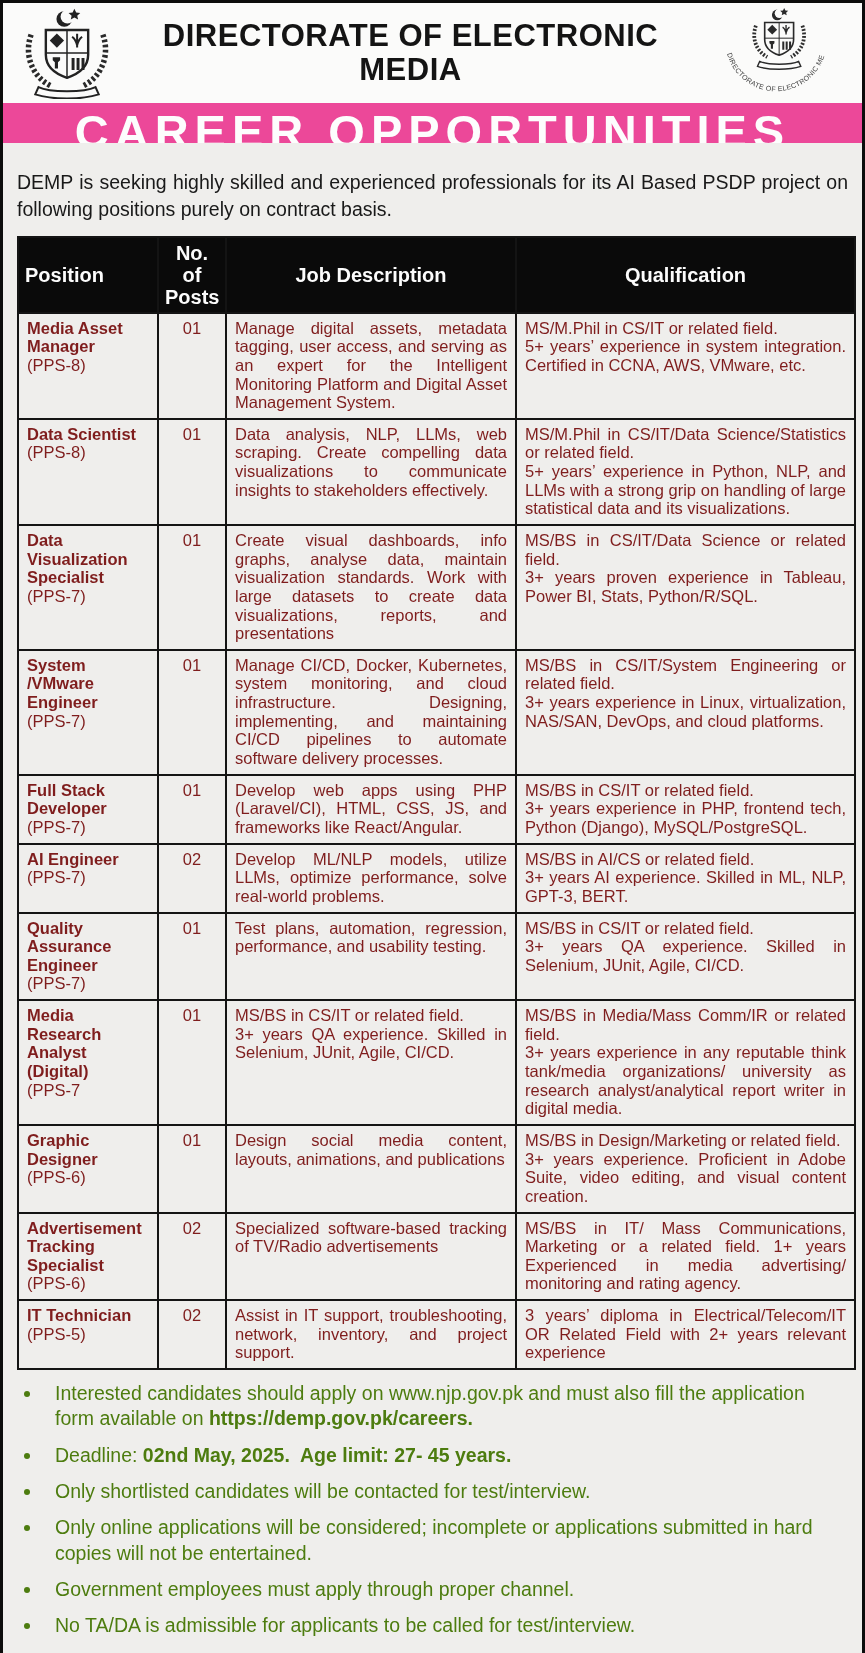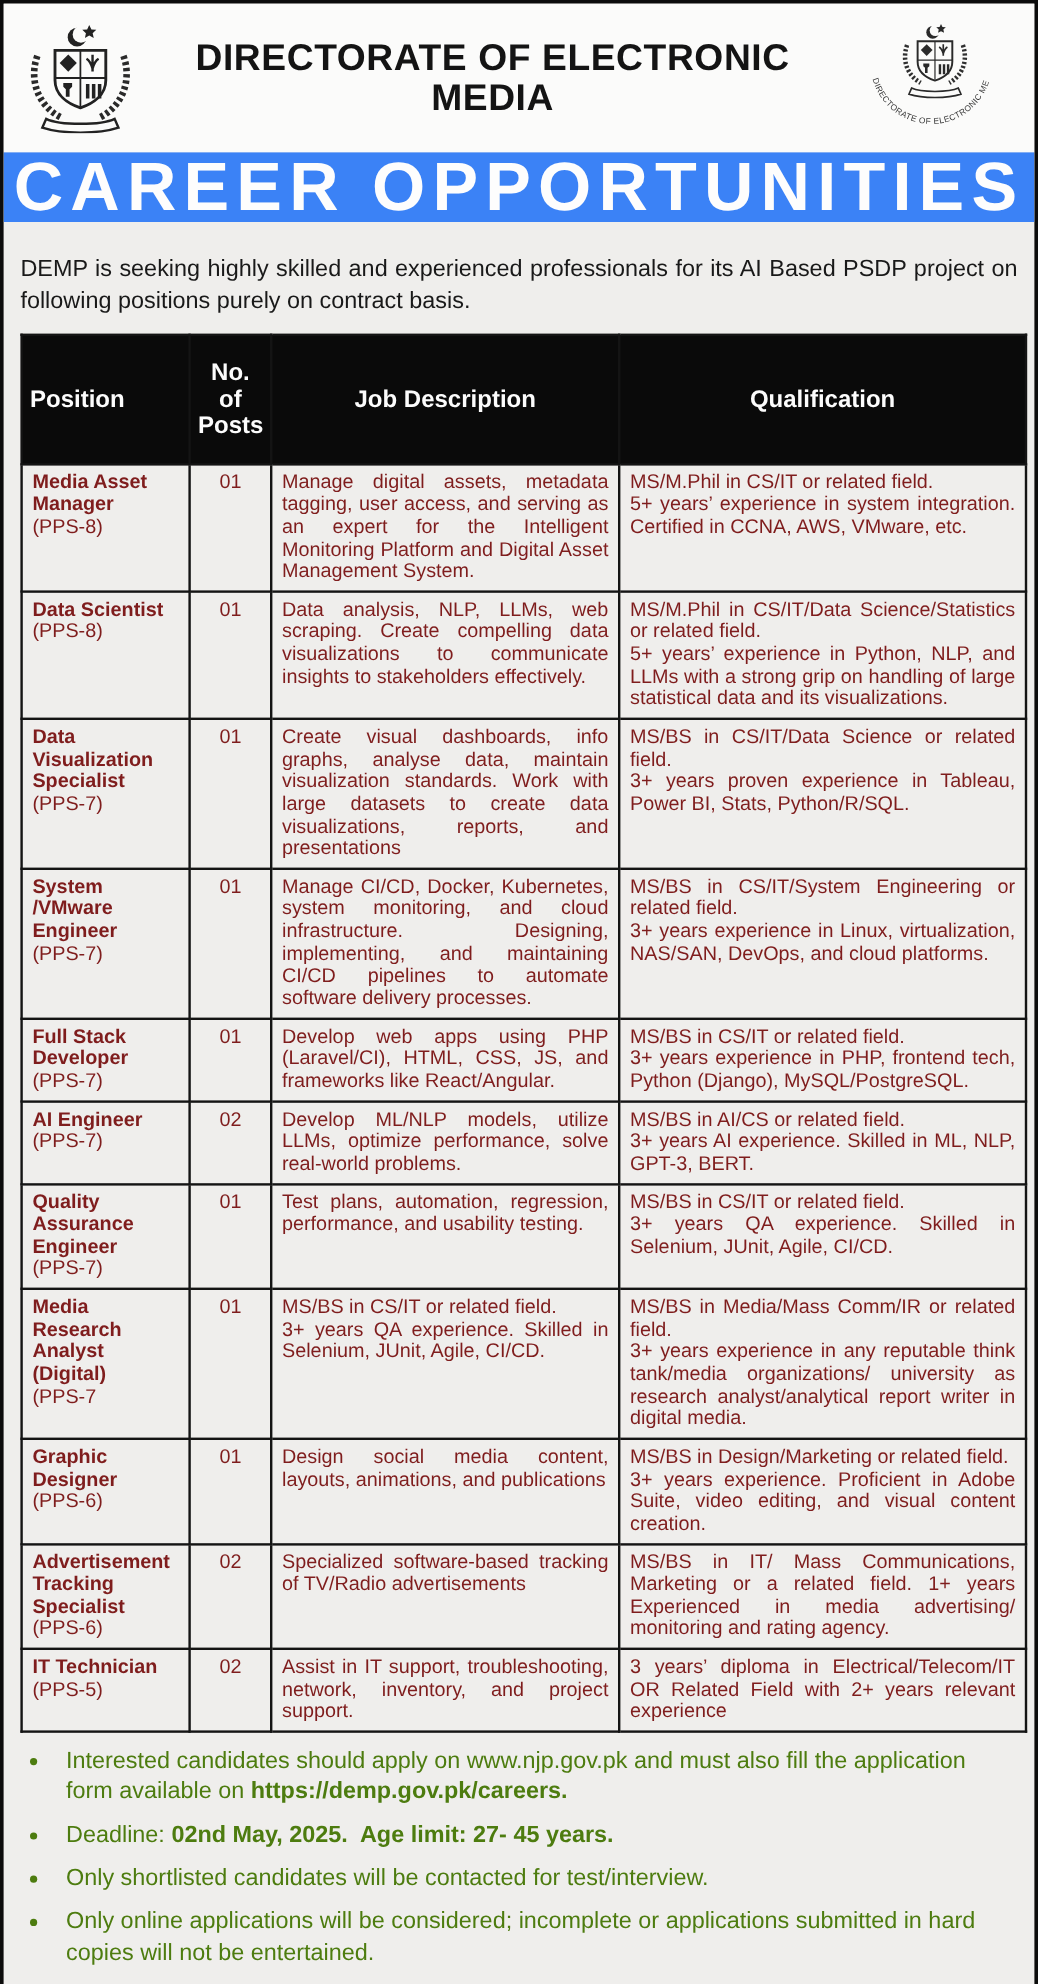--- a/index.html
+++ b/index.html
@@ -6,46 +6,46 @@
   html, body { background: #c9c9c7; }
   body { font-family: "Liberation Sans", sans-serif; color: #1b1b1b; }
   .ad {
     width: 865px; min-height: 1653px; margin: 0 auto;
     background: #efeeec; border: 3px solid #0c0c0c;
     overflow: hidden;
   }
   
   .masthead {
     background: #fbfbfa; display: flex; align-items: center;
-    justify-content: space-between; padding: 4px 10px; height: 124px;
+    justify-content: space-between; padding: 4px 10px; height: 100px;
   }
   .masthead .emblem-left { width: 108px; height: 92px; flex: 0 0 auto; }
   .masthead .emblem-right { width: 152px; height: 96px; flex: 0 0 auto; }
   .mast-title { flex: 1; text-align: center; font-weight: bold; line-height: 1.1; }
   .mast-title .line { display: block; font-size: 31px; letter-spacing: 0.5px; color: #141414; }
   
   .banner {
-    background: #3b82f6; color: #fdfdfd; text-align: center;
-    font-weight: bold; font-size: 57px; letter-spacing: 6px;
-    height: 58px; line-height: 58px; white-space: nowrap; overflow: hidden;
+    background: #ec4899; color: #fdfdfd; text-align: center;
+    font-weight: bold; font-size: 47px; letter-spacing: 6px;
+    height: 40px; line-height: 58px; white-space: nowrap; overflow: hidden;
   }
   
   .intro {
     padding: 26px 14px 8px 14px; font-size: 19.5px; line-height: 1.4;
     text-align: justify; color: #191919;
   }
   
   table.jobs {
     width: 837px; margin: 4px 14px 10px 14px;
     border-collapse: collapse; table-layout: fixed;
   }
   table.jobs th, table.jobs td { border: 2px solid #141414; }
   table.jobs th {
     background: #0a0a0a; color: #fcfcfc; font-size: 20px; font-weight: bold;
-    padding: 20px 6px; line-height: 1.1; white-space: pre-line;
+    padding: 4px 6px; line-height: 1.1; white-space: pre-line;
   }
   th.h-position { text-align: left; padding-left: 14px; margin-top: 28px; }
   table.jobs td {
     vertical-align: top; font-size: 16.5px; line-height: 1.13;
     padding: 5px 8px 6px 8px; color: #7f1d1d;
   }
   td.c-position { font-weight: bold; font-size: 17px; line-height: 1.22; }
   td.c-position .grade { font-weight: normal; display: block; }
   td.c-posts { text-align: center; vertical-align: middle; font-size: 18px; }
   td.c-desc, td.c-qual { text-align: justify; white-space: pre-line; }

